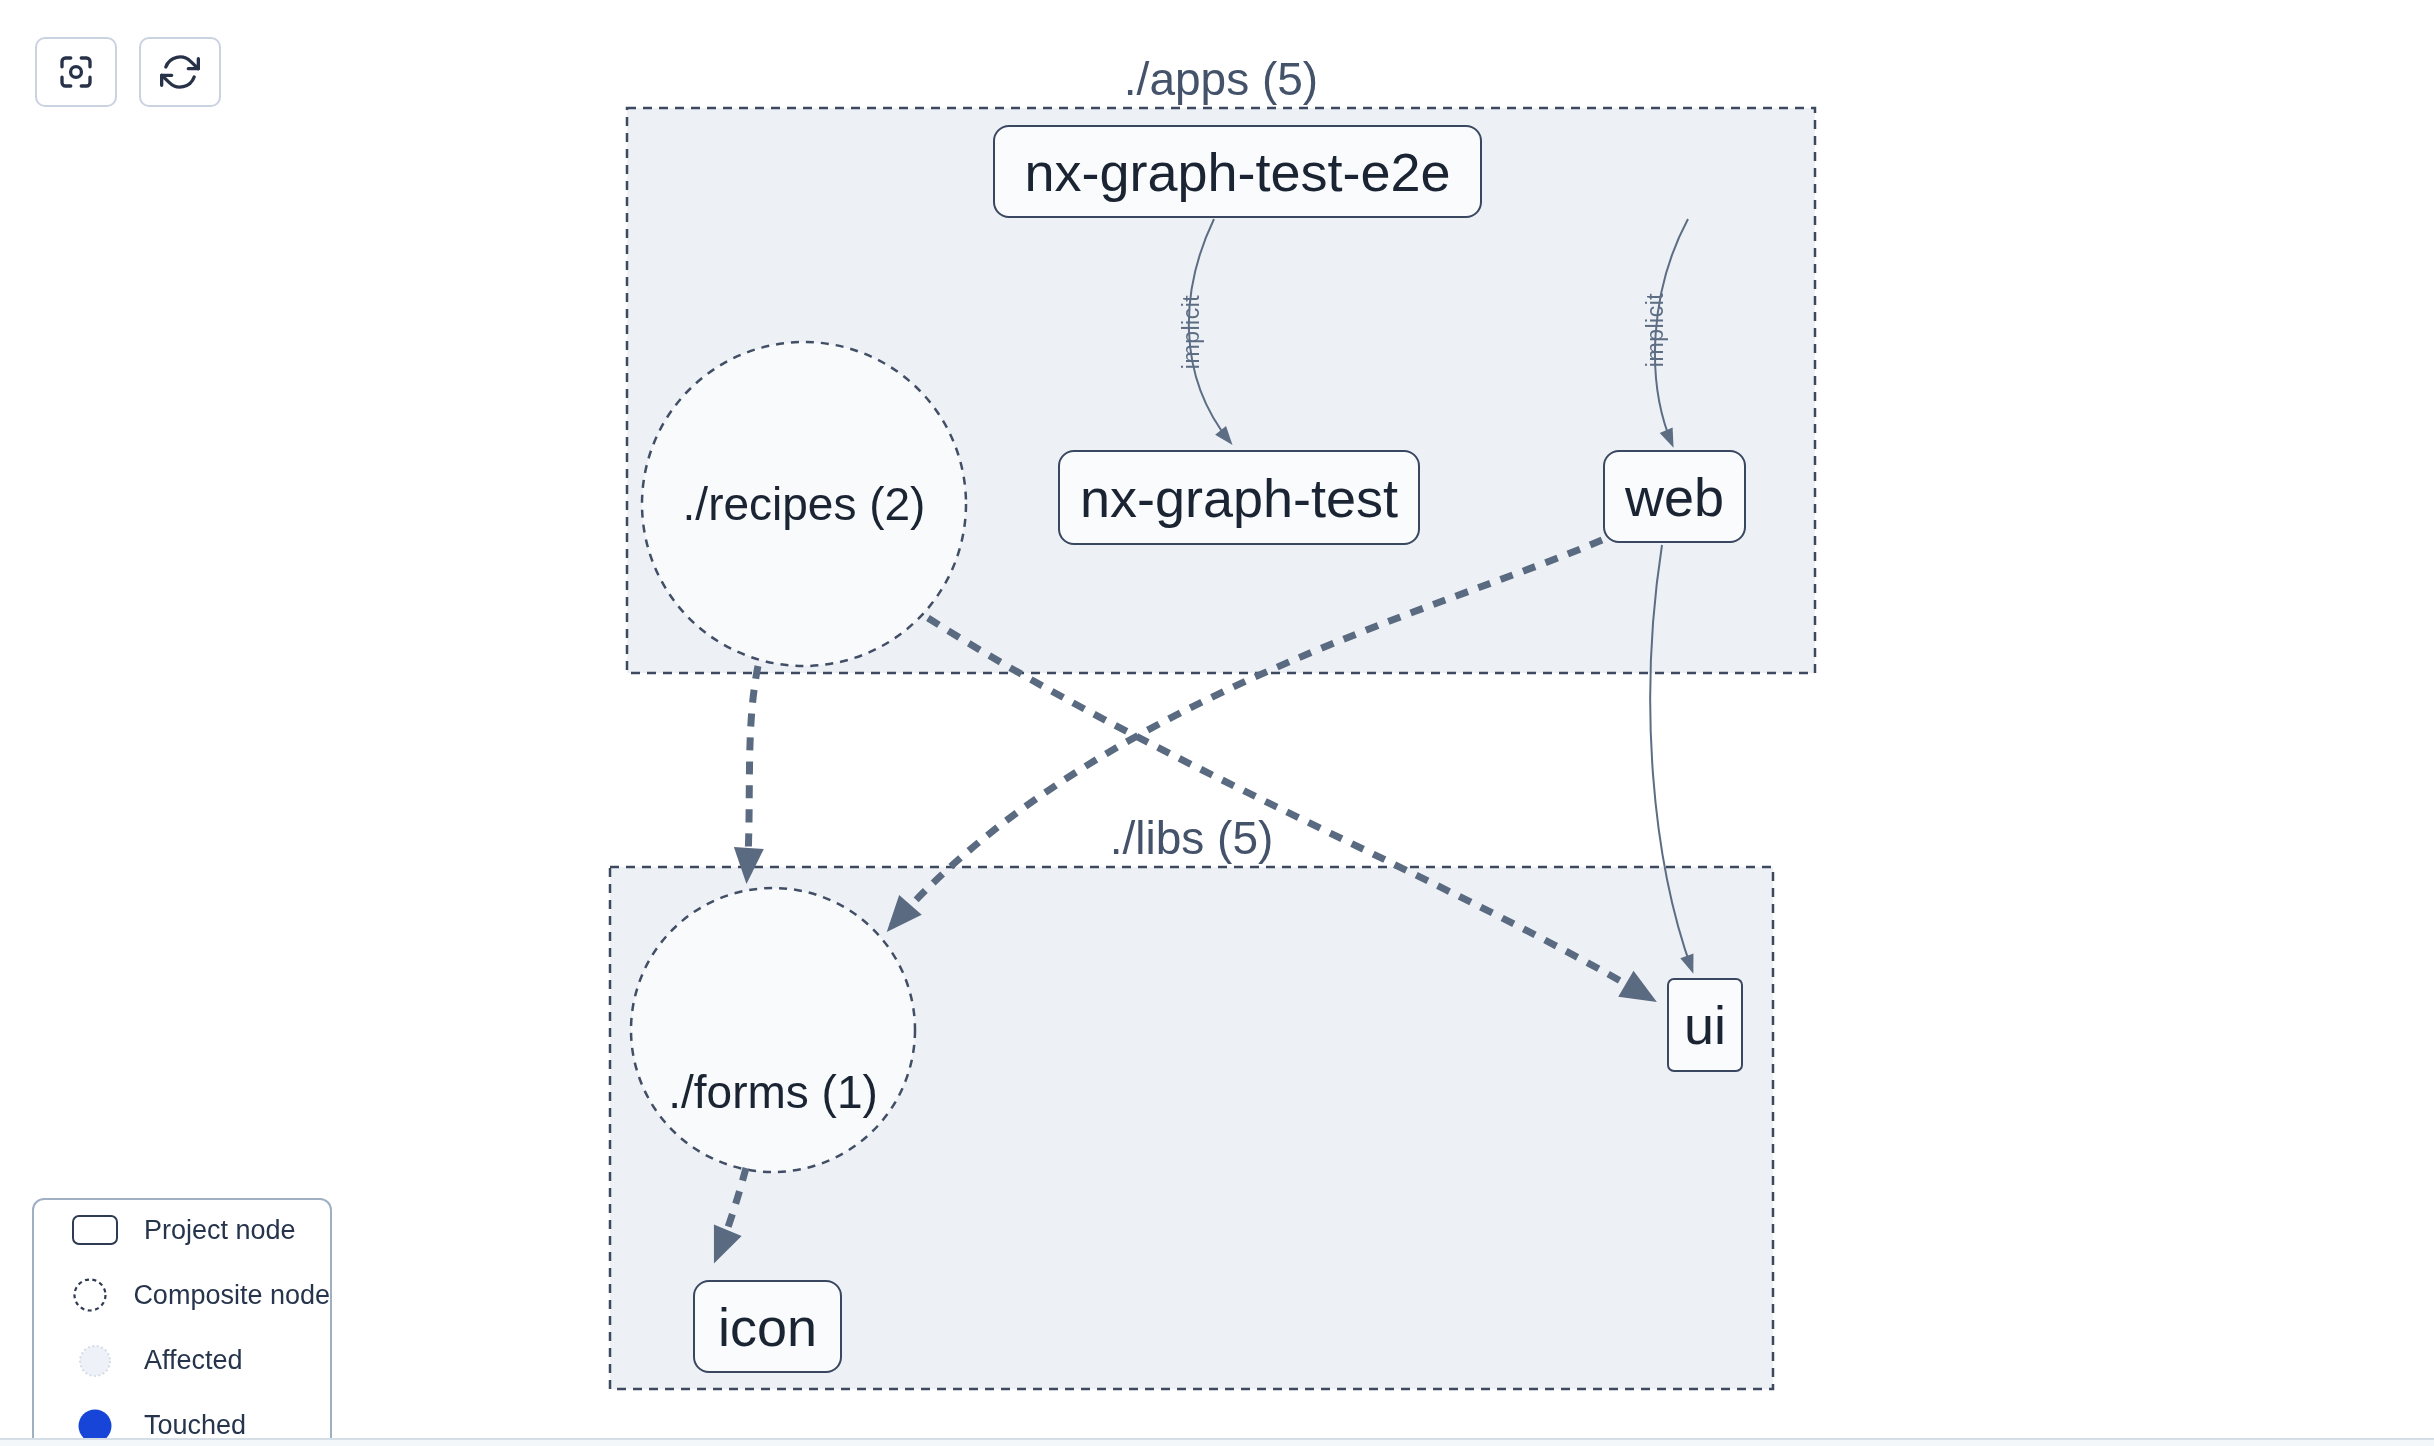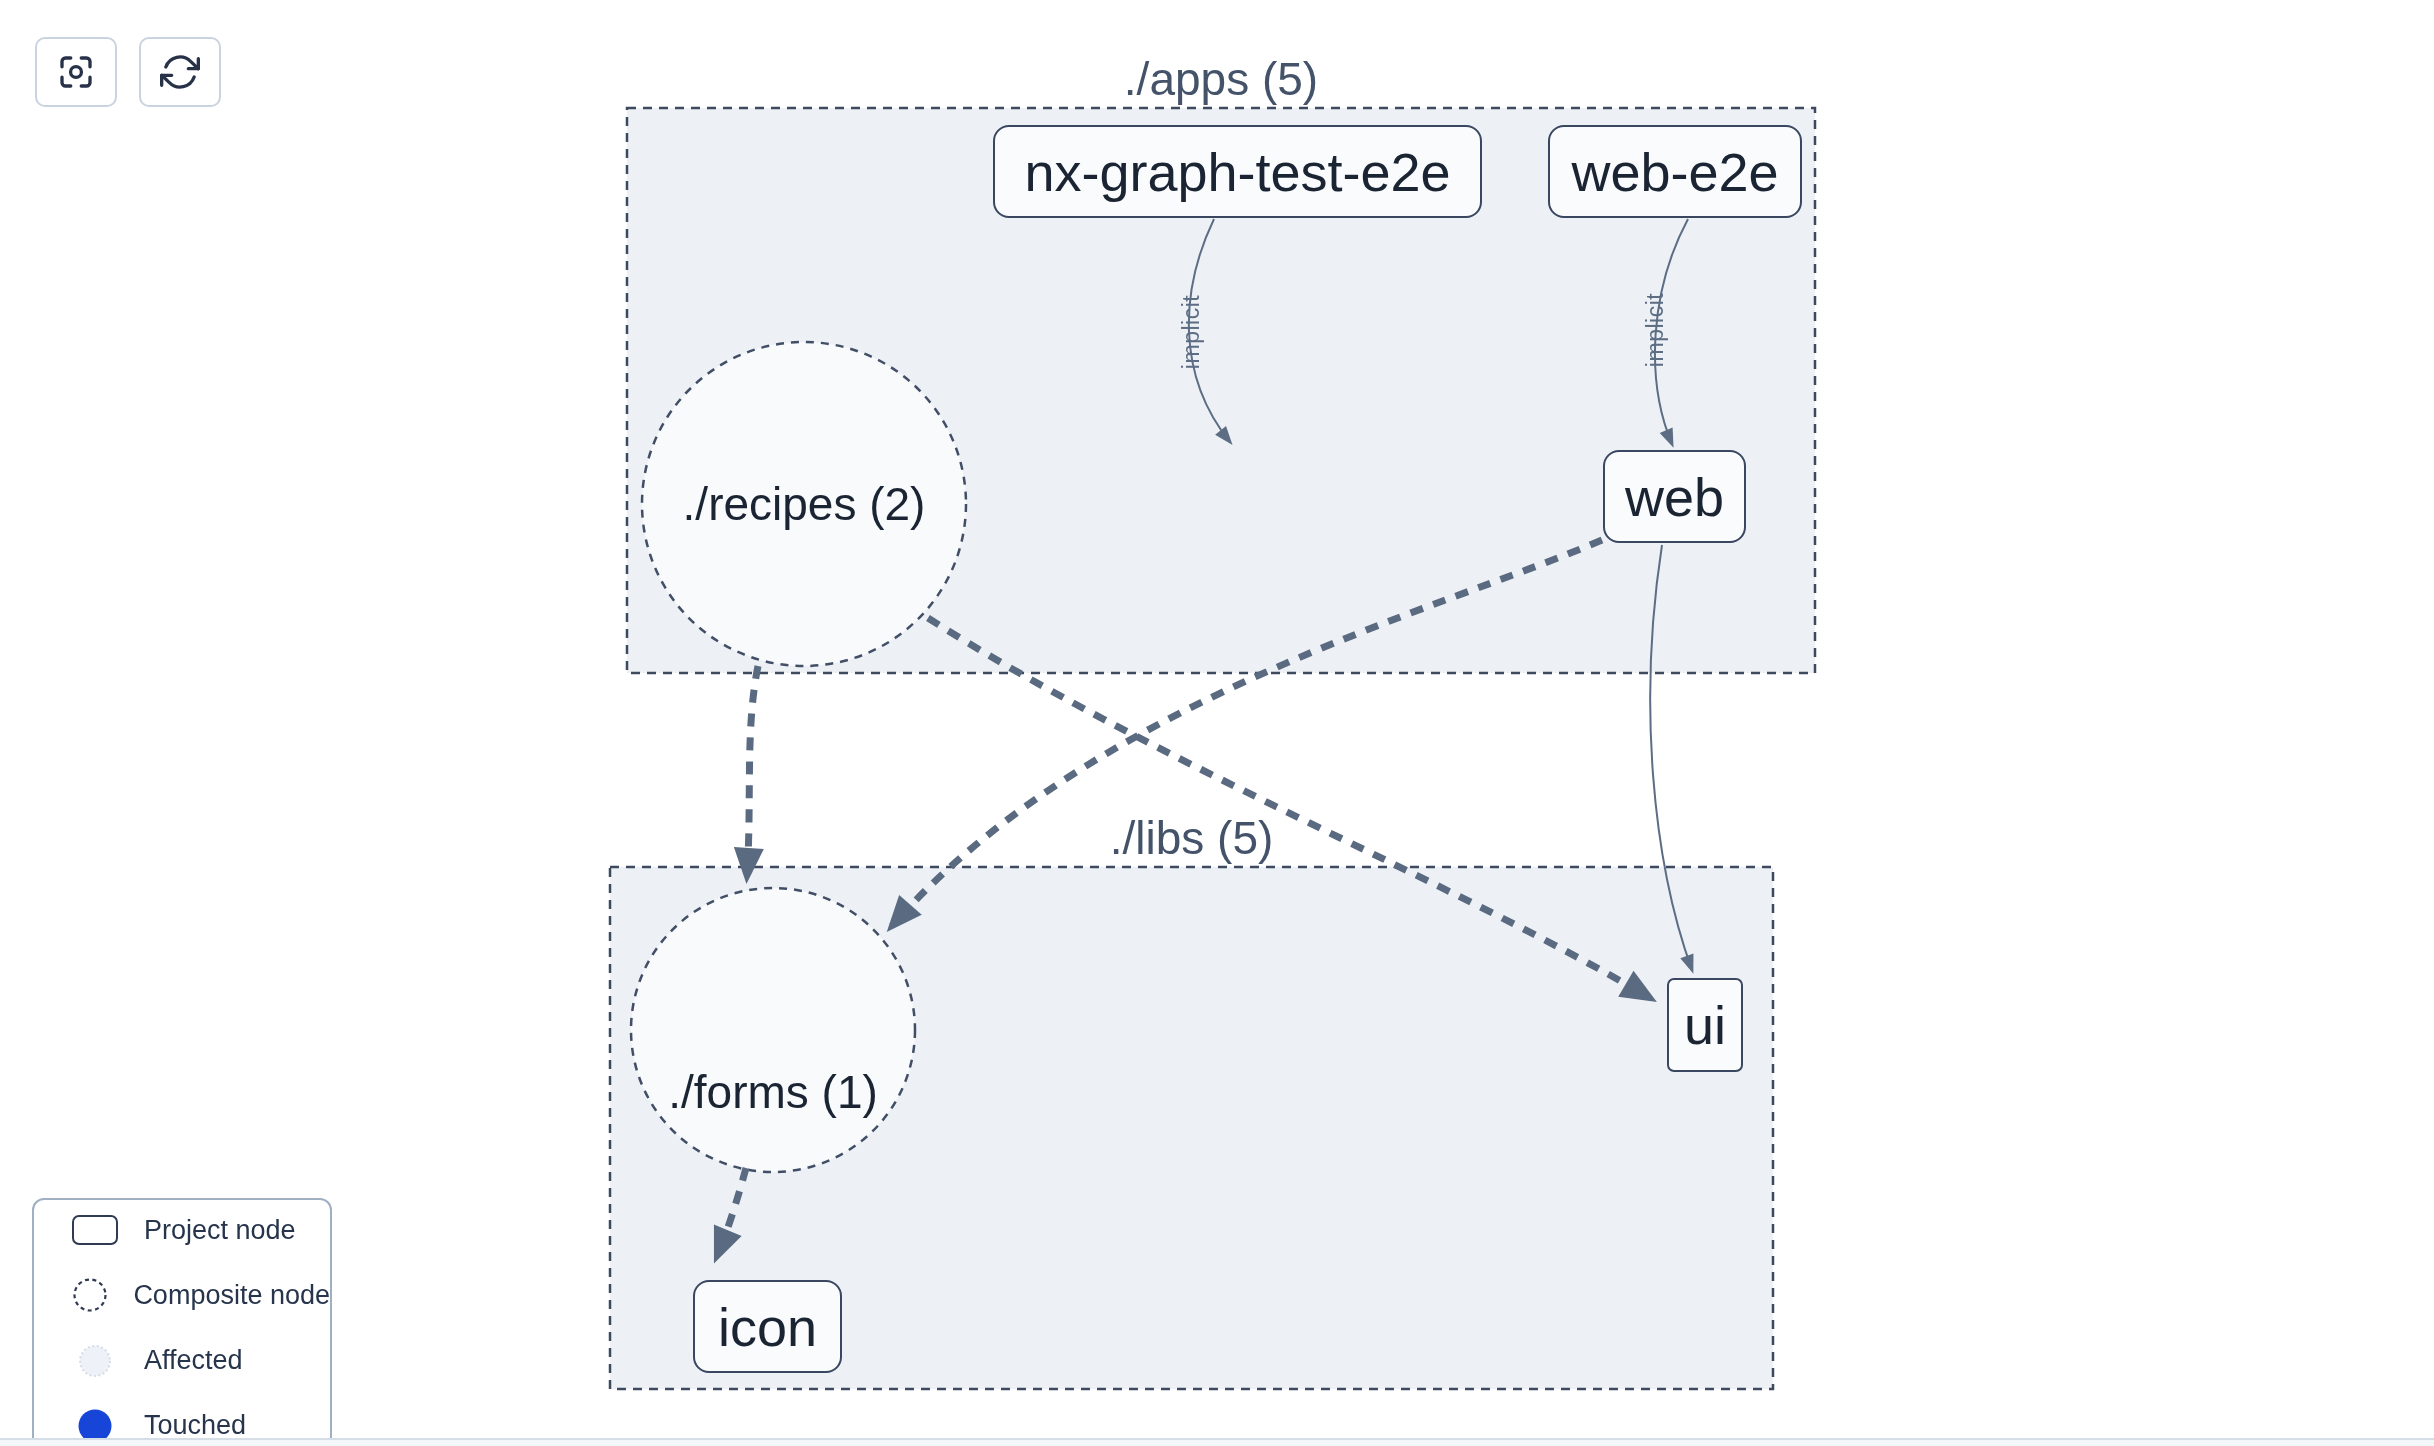--- a/index.html
+++ b/index.html
@@ -96,22 +96,22 @@
       </g>
     </svg>
   </div>
 
   <div class="group-title" style="left:627px;top:50px;width:1188px;">./apps (5)</div>
   <div class="group-title" style="left:610px;top:809px;width:1163px;">./libs (5)</div>
 
   <div class="node" style="left:993px;top:125px;width:489px;height:93px;">
     <span>nx-graph-test-e2e</span>
   </div>
-  <div class="node" style="left:1548px;top:125px;width:254px;height:93px;">
-    <span>web-e2e</span>
+  <div class="node" style="left:1058px;top:450px;width:362px;height:95px;">
+    <span>nx-graph-test</span>
   </div>
   <div class="node" style="left:1603px;top:450px;width:143px;height:93px;">
     <span>web</span>
   </div>
   <div class="node" style="left:1667px;top:978px;width:76px;height:94px;border-radius:7px;">
     <span>ui</span>
   </div>
   <div class="node" style="left:693px;top:1280px;width:149px;height:93px;">
     <span>icon</span>
   </div>

